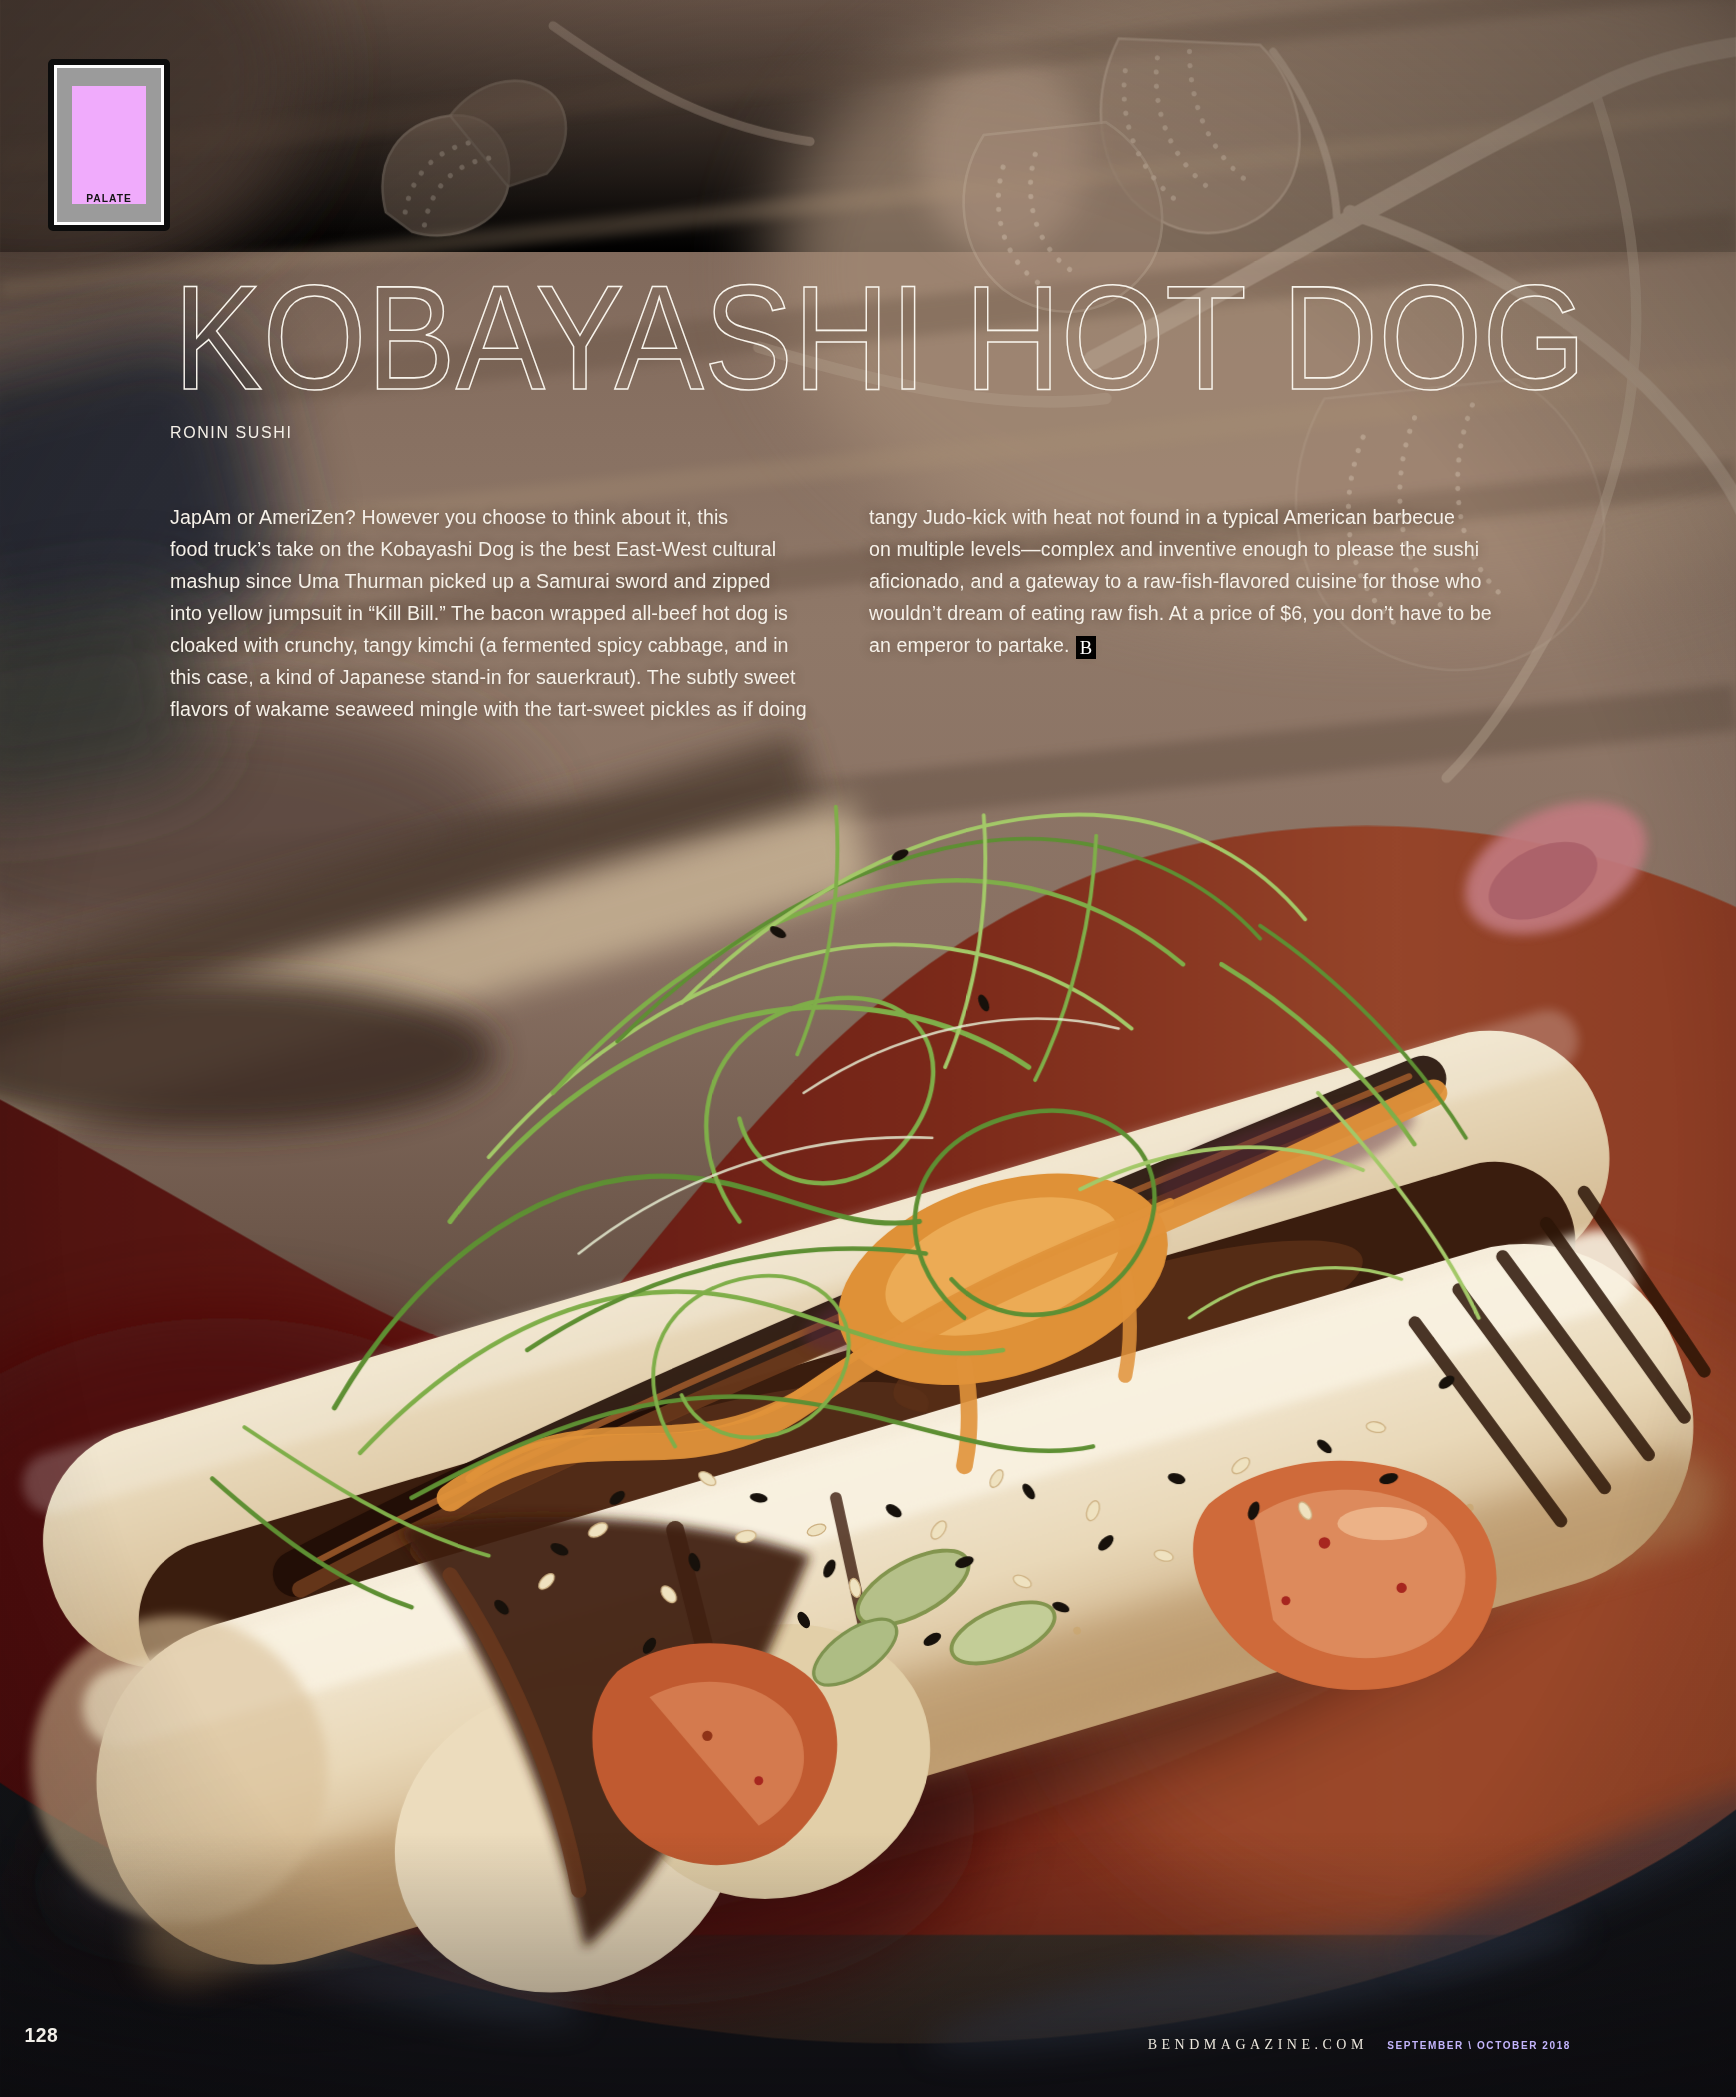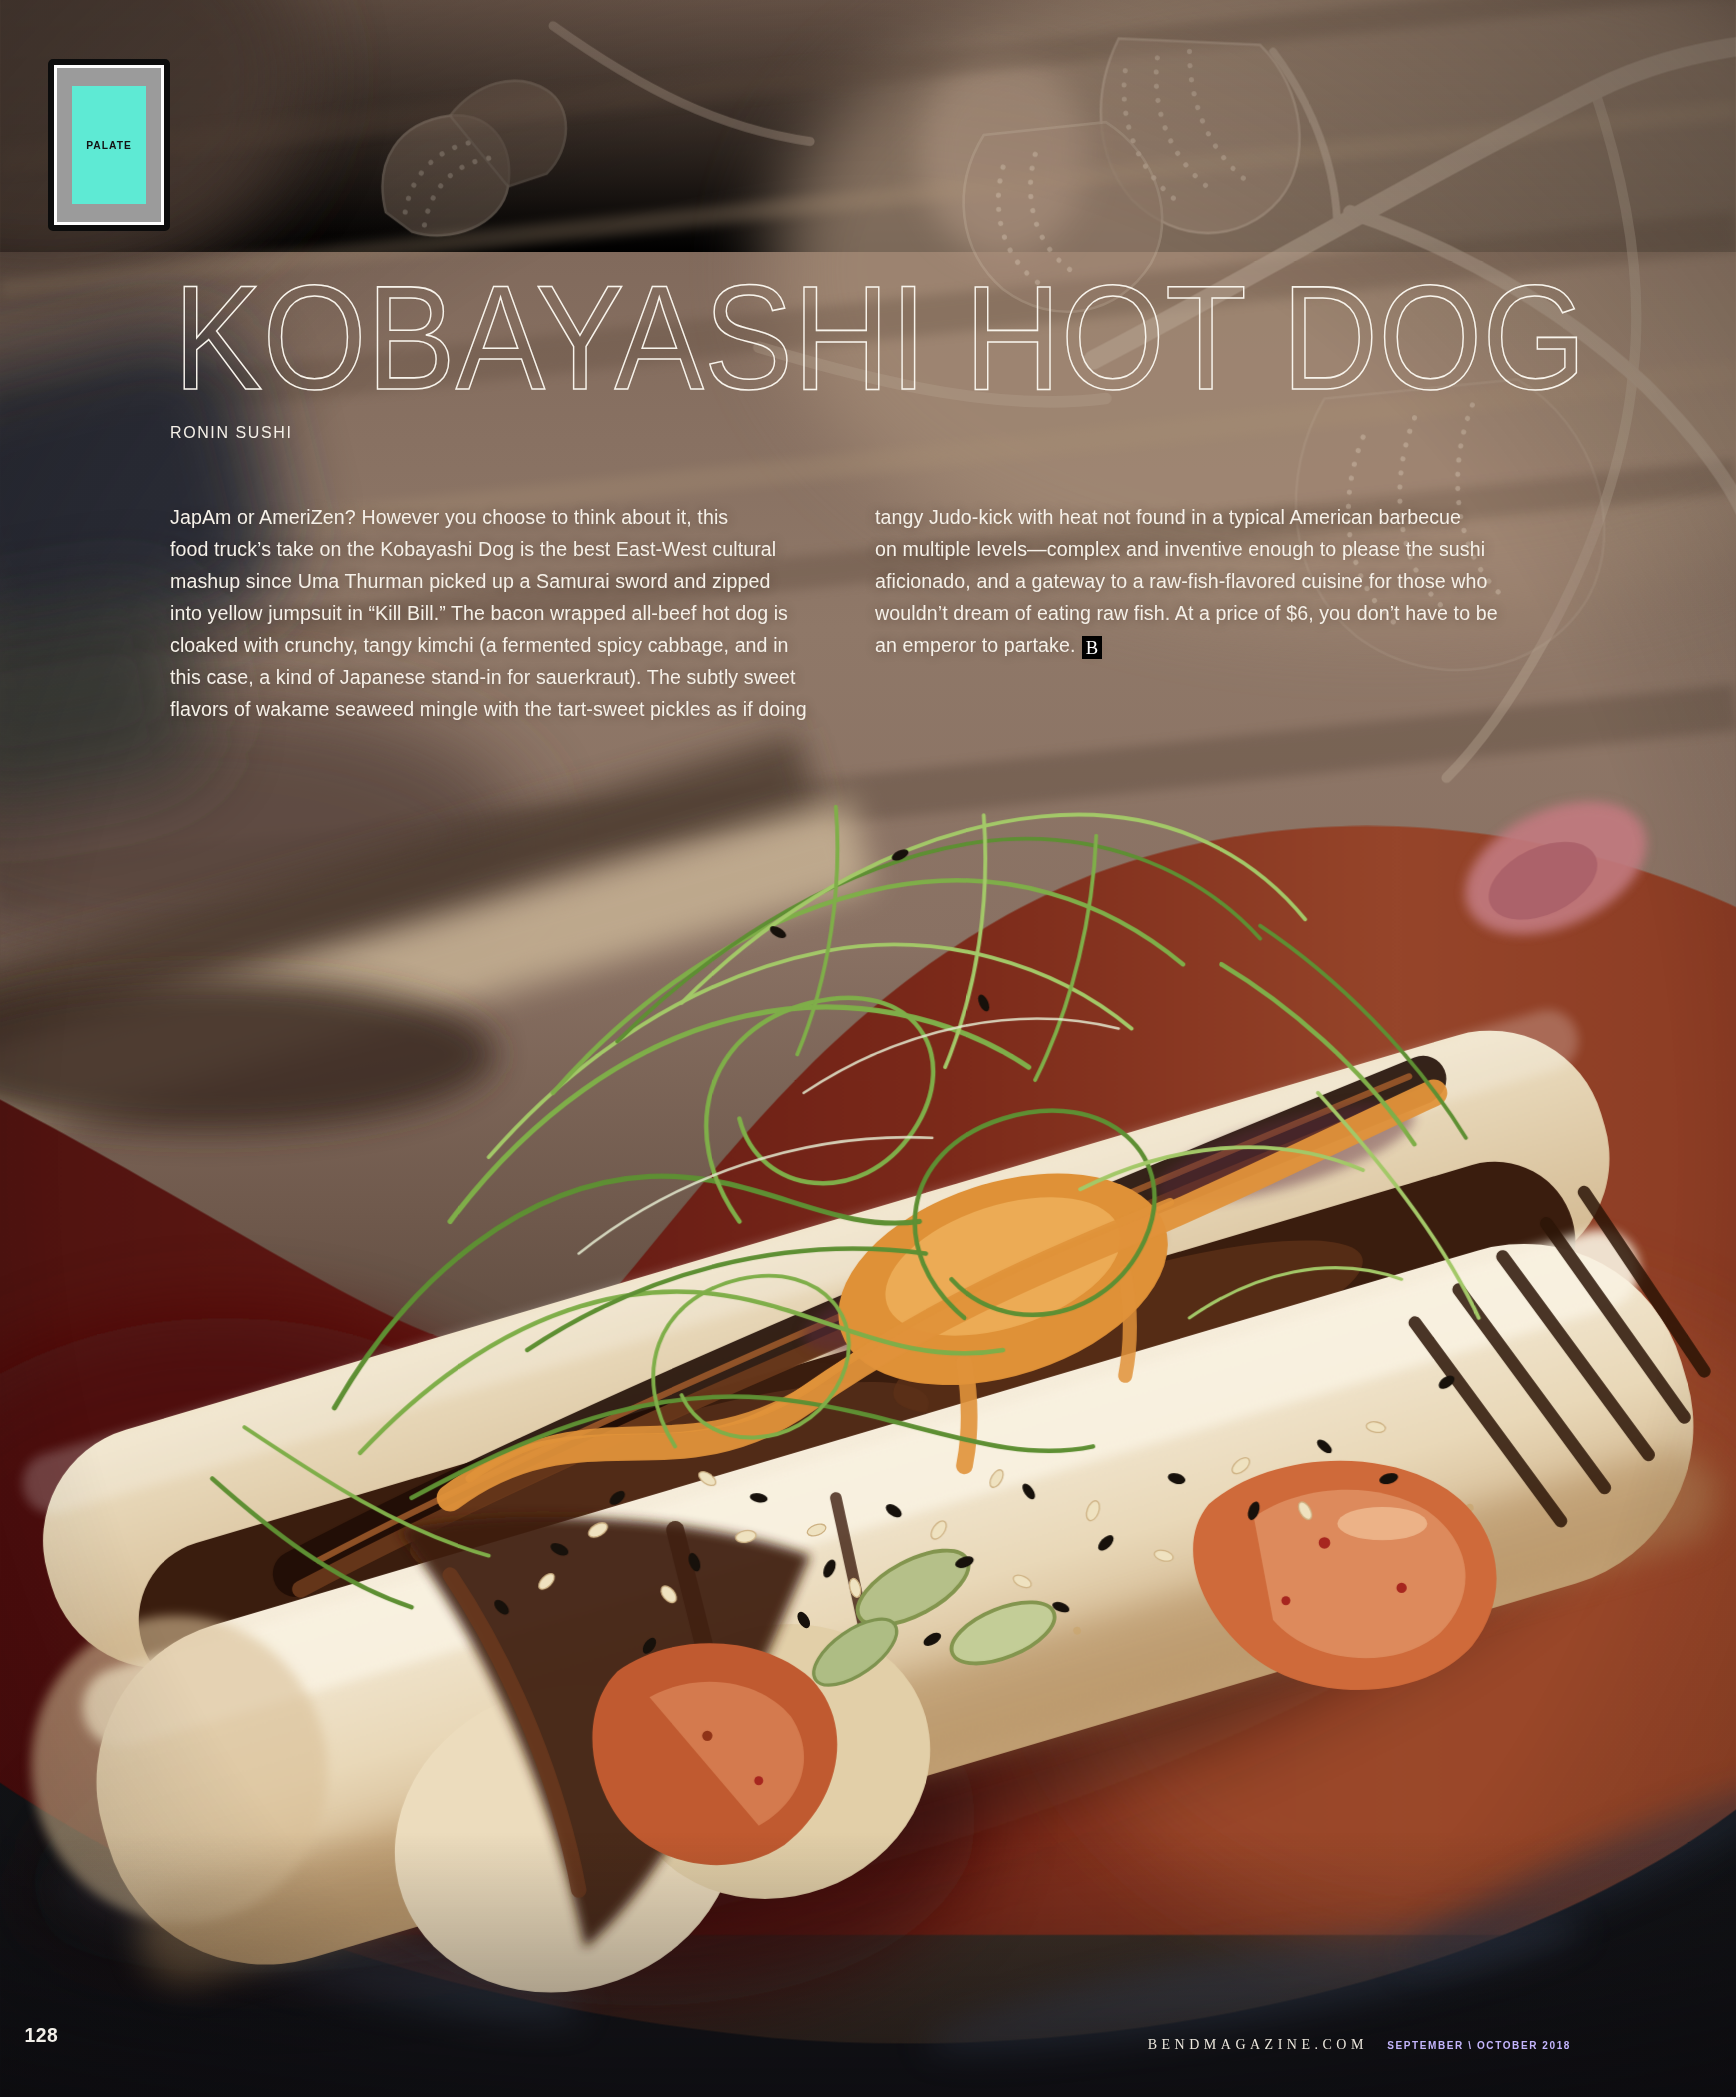--- a/index.html
+++ b/index.html
@@ -6,33 +6,33 @@
   .page{position:relative;width:1736px;height:2097px;overflow:hidden;
         font-family:"Liberation Sans",sans-serif;background:#6b564a;}
   .photo-svg{position:absolute;left:0;top:0;width:1736px;height:2097px;display:block;}
 
   
   .badge{position:absolute;left:48px;top:59px;width:122px;height:172px;box-sizing:border-box;
          background:#fdfdfd;border:6.4px solid #0c0c0c;border-radius:5.1px;padding:3.2px;}
   .badge-frame{width:100%;height:100%;background:var(--badge_frame,#9b9b9b);
                display:flex;align-items:center;justify-content:center;
                padding:17.4px 15px;box-sizing:border-box;}
-  .badge-inner{background:#5eead4;width:100%;height:100%;
-               display:flex;align-items:center;justify-content:center;}
+  .badge-inner{background:#f0abfc;width:100%;height:100%;
+               display:flex;align-items:flex-end;justify-content:center;}
   .badge-label{font-size:10.3px;font-weight:bold;letter-spacing:1px;color:#141414;}
 
   
   .title-svg{position:absolute;left:171px;top:273px;width:1424px;height:141px;overflow:visible;}
   .title-svg text{font-family:"Liberation Sans",sans-serif;font-size:232px;
                   fill:none;stroke:var(--title_stroke,#f8f4ec);stroke-width:2.4px;}
   .subtitle{position:absolute;left:170px;top:424px;font-size:16px;letter-spacing:1.6px;
             color:var(--text,#f5f0e8);font-weight:400;}
 
   
-  .cols{position:absolute;left:170px;top:501px;display:flex;gap:7px;}
+  .cols{position:absolute;left:170px;top:501px;display:flex;gap:1px;}
   .col{width:698px;}
   .line{height:32px;line-height:32px;font-size:19.6px;letter-spacing:0.1px;white-space:nowrap;
         color:var(--text,#f5f0e8);text-shadow:0 0 10.3px rgba(55,38,26,.45);}
   .endmark{display:inline-block;min-width:14px;text-align:center;background:var(--endmark_bg,#000);
            color:#fff;font-family:"Liberation Serif",serif;font-size:18.6px;line-height:23px;
            padding:0 3.2px;margin-left:6.4px;vertical-align:-1.9px;}
 
   
   .page-number{position:absolute;left:24.4px;top:2025px;font-size:19.3px;font-weight:bold;
                color:#f2efe9;letter-spacing:0.6px;}

